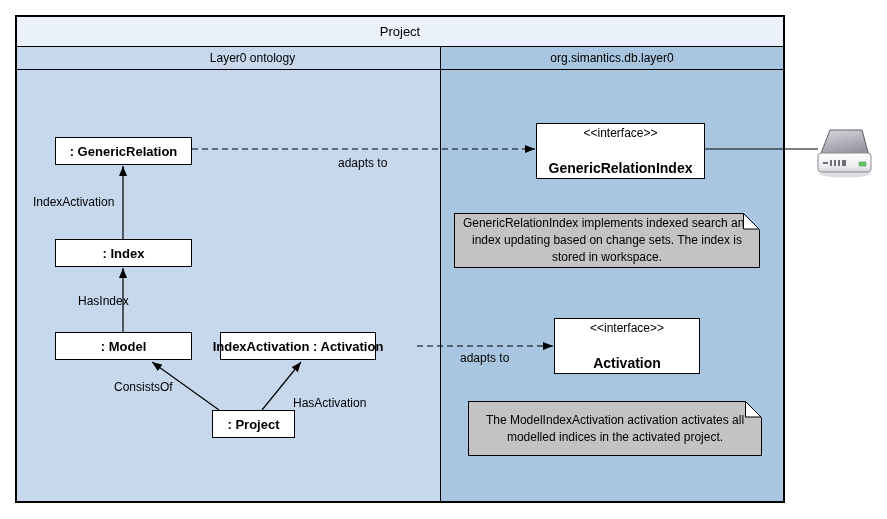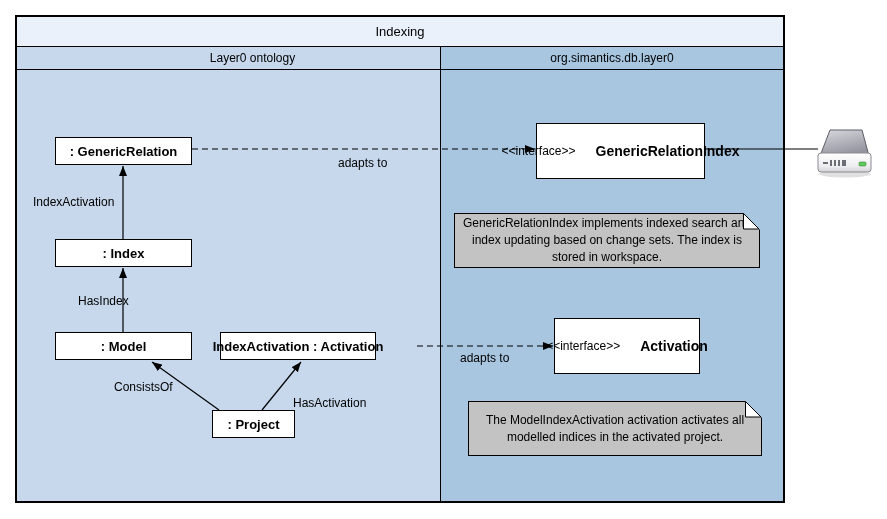--- a/index.html
+++ b/index.html
@@ -28,21 +28,21 @@
   .col-right{flex:1;background:var(--right-bg);}
 
   
   svg.edges{position:absolute;left:0;top:0;pointer-events:none;}
 
   
   .node{position:absolute;background:var(--node-bg);border:1px solid var(--ink);box-sizing:border-box;
         display:flex;align-items:center;justify-content:center;font-weight:bold;font-size:13px;
         text-align:center;white-space:nowrap;}
   .iface{position:absolute;background:var(--node-bg);border:1px solid var(--ink);box-sizing:border-box;
-         display:flex;flex-direction:row;align-items:center;justify-content:center;gap:20px;text-align:center;}
+         display:flex;flex-direction:column;align-items:center;justify-content:center;gap:20px;text-align:center;}
   .iface .stereo{font-size:12px;}
   .iface .iname{font-size:14px;font-weight:bold;white-space:nowrap;}
 
   
   .elabel{position:absolute;font-size:12px;white-space:nowrap;}
 
   
   .note{position:absolute;background:var(--note-bg);border:1px solid var(--ink);box-sizing:border-box;
         display:flex;align-items:center;justify-content:center;text-align:center;
         font-size:12px;line-height:17px;padding:3px 6px;}
@@ -52,21 +52,21 @@
 
   .disk{position:absolute;}
 </style>
 </head>
 <body>
 
 <div id="app">
 
   <div class="frame">
     <div class="title-band">
-      <span>Indexing</span>
+      <span>Project</span>
     </div>
     <div class="header-band">
       <div class="hdr left">Layer0 ontology</div>
       <div class="hdr right">org.simantics.db.layer0</div>
     </div>
     <div class="body">
       <div class="col-left"></div>
       <div class="col-right"></div>
     </div>
   </div>

